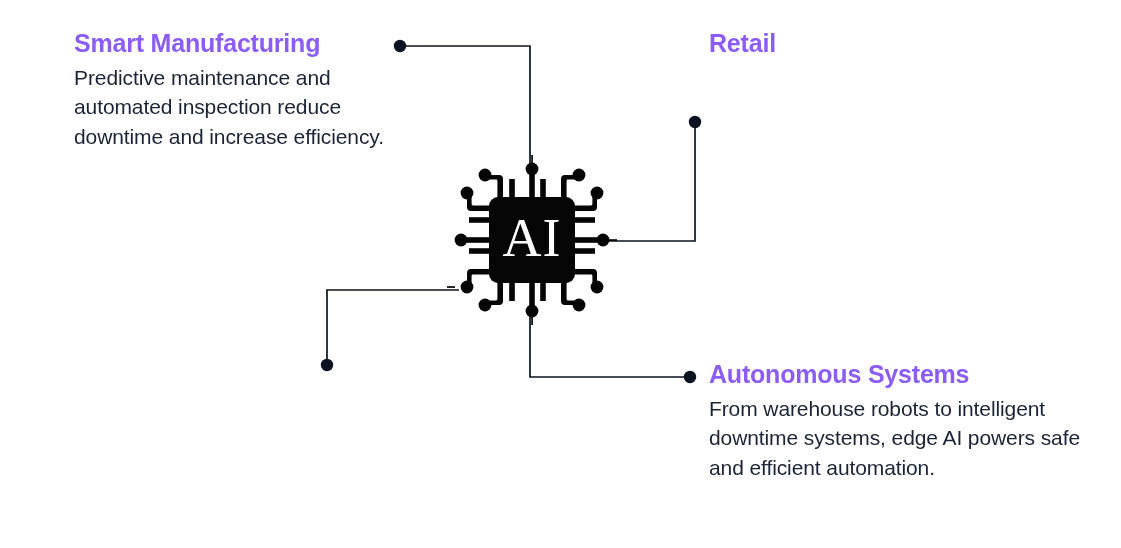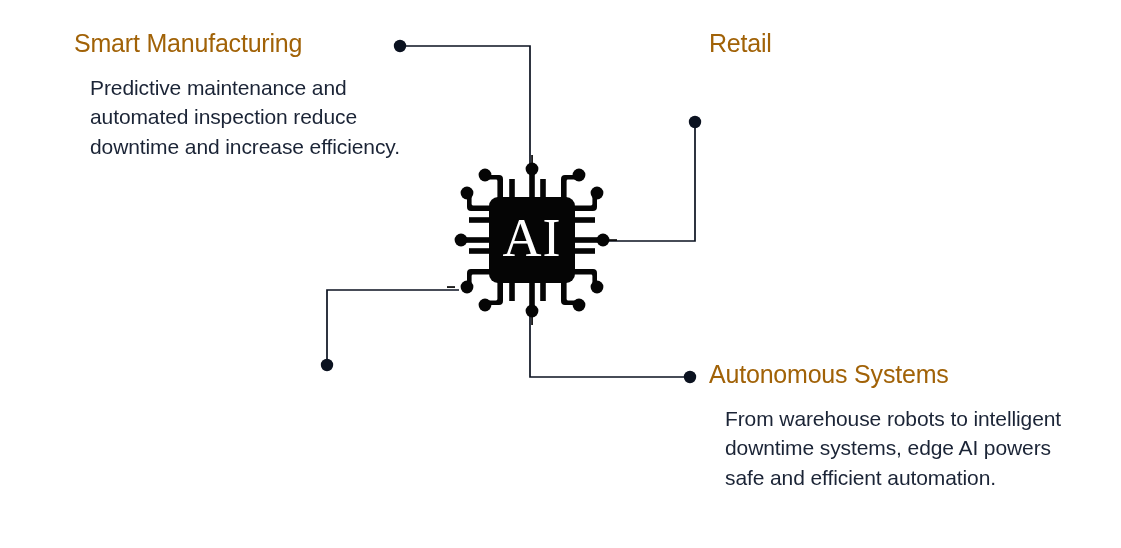--- a/index.html
+++ b/index.html
@@ -25,32 +25,32 @@
     top: 0;
     width: 1121px;
     height: 548px;
     pointer-events: none;
   }
   .node {
     position: absolute;
   }
   .node-title {
     font-size: 25px;
-    font-weight: normal;
+    font-weight: bold;
     line-height: 1.12;
-    color: #a16207;
+    color: #8b5cf6;
     letter-spacing: -0.2px;
     margin: 0 0 6px 0;
     white-space: nowrap;
   }
   .node-desc {
     font-size: 21px;
     line-height: 1.40;
     color: #1B2436;
-    margin: 16px;
+    margin: 0;
     letter-spacing: -0.1px;
   }
 
   
   #node-smart-manufacturing { left: 74px;  top: 29px;  width: 360px; }
   #node-retail             { left: 709px; top: 29px;  width: 400px; }
   #node-healthcare         { left: 74px;  top: 366px; width: 420px; }
   #node-autonomous         { left: 709px; top: 360px; width: 400px; }
 
   #chip-wrap {

